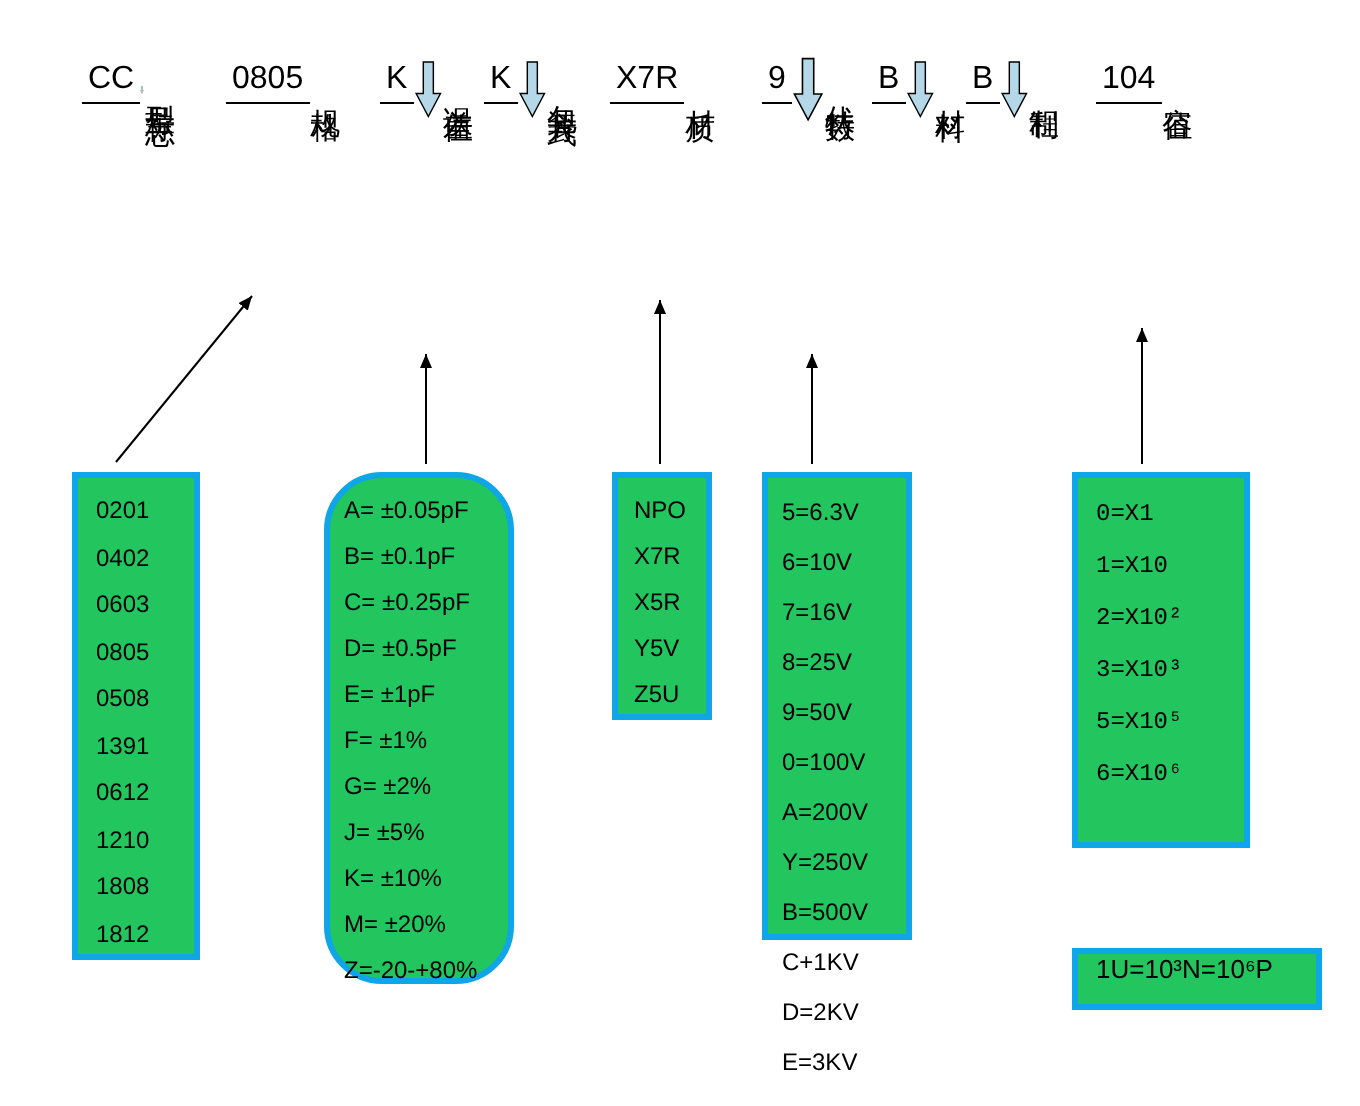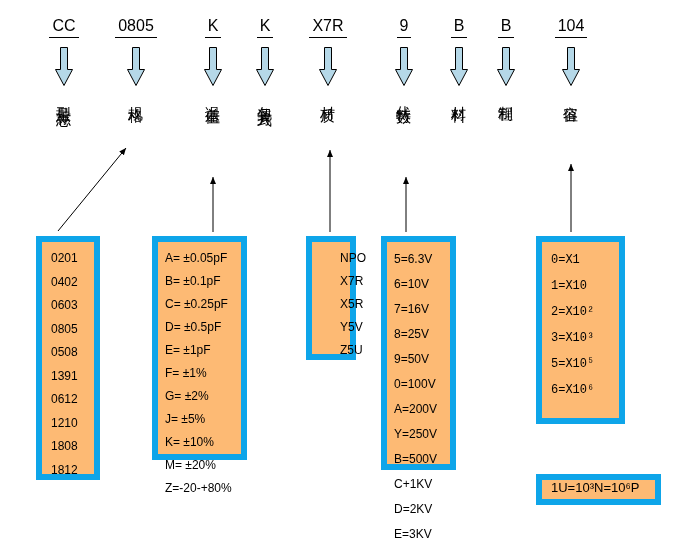--- a/index.html
+++ b/index.html
@@ -2,37 +2,37 @@
 <html><head>
 <meta charset="utf-8">
 <title>Capacitor Code Diagram</title>
 <style>
   * { margin:0; padding:0; box-sizing:border-box; }
   html,body { background:#ffffff; }
   body { font-family:"Liberation Sans","DejaVu Sans",sans-serif; color:#000; }
   .canvas { position:relative; width:680px; height:553px; background:#ffffff; overflow:hidden; }
 
   
-  .code-col { position:absolute; top:16px; width:46px; display:flex; flex-direction:column; align-items:center; }
+  .code-col { position:absolute; top:16px; width:46px; display:flex; flex-direction:row; align-items:center; }
   .code { font-size:16px; line-height:20px; border-bottom:1px solid #000; padding:0 3px 1px 3px; white-space:nowrap; }
   .block-arrow { margin-top:9px; display:block; }
   .vlabel { margin-top:7px; writing-mode:vertical-lr; text-orientation:upright; font-size:15px; letter-spacing:2px; line-height:1; }
 
   
   .connectors { position:absolute; left:0; top:0; width:680px; height:553px; pointer-events:none; }
 
   
-  .legend-box { position:absolute; border:6px solid #0ea5e9; background:#fdba74; font-size:12px; }
+  .legend-box { position:absolute; border:3px solid #0ea5e9; background:#22c55e; font-size:12px; }
   .legend-box .li { white-space:nowrap; }
   #box-size { left:36px;  top:236px; width:64px;  height:244px; padding:5px 0 0 9px; }
   #box-size .li { line-height:23.5px; }
-  #box-tol  { left:152px; top:236px; width:95px;  height:224px; padding:5px 0 0 7px; }
+  #box-tol  { left:162px; top:236px; width:95px;  height:256px; padding:5px 0 0 7px;border-radius:29px; }
   #box-tol .li { line-height:23px; }
   #box-diel { left:306px; top:236px; width:50px;  height:124px; padding:5px 0 0 8px; }
-  #box-diel .li { line-height:23px;margin-left:20px; }
+  #box-diel .li { line-height:23px; }
   #box-volt { left:381px; top:236px; width:75px;  height:234px; padding:5px 0 0 7px; }
   #box-volt .li { line-height:25px; }
   #box-cap  { left:536px; top:236px; width:89px;  height:188px; padding:5px 0 0 9px; }
   #box-cap .li { line-height:26px;font-family:Liberation Mono, monospace; }
   #box-note { left:536px; top:437px; width:125px; height:31px; font-size:13px; display:flex; align-items:flex-start; padding-left:9px;margin-top:37px; }
 </style>
 </head>
 <body>
 
 <div class="canvas">

